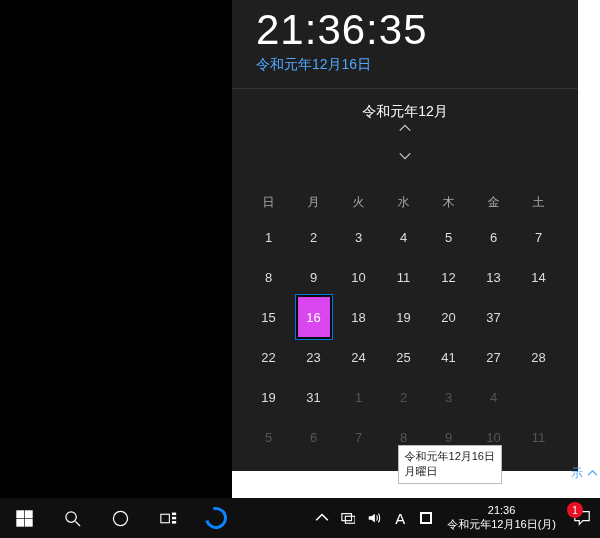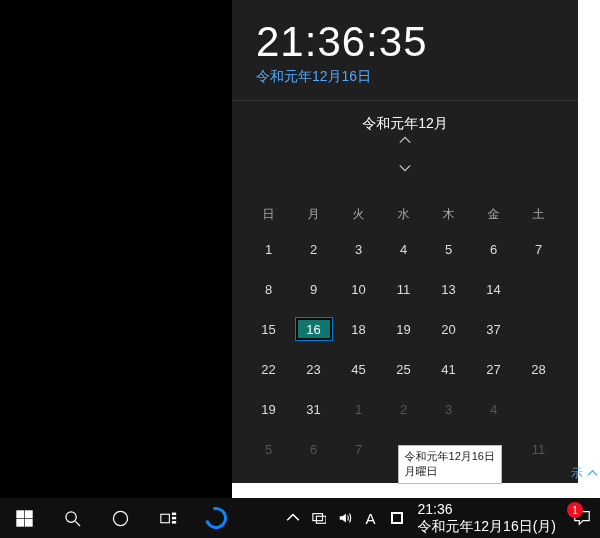--- a/index.html
+++ b/index.html
@@ -1,43 +1,43 @@
 <!DOCTYPE html>
 <html><head>
 <meta charset="utf-8">
 <style>
   * { margin: 0; padding: 0; box-sizing: border-box; }
   body { width: 600px; height: 538px; background: #fff; font-family: "Segoe UI", "Yu Gothic UI", Meiryo, sans-serif; position: relative; overflow: hidden; }
   .desktop-dark { position: absolute; left: 0; top: 0; width: 232px; height: 498px; background: #000; }
   .flyout { position: absolute; right: 22px; top: 0; width: 346px; background: #1f1f1f; color: #fff; padding: 0 0 8px 0; }
-  .clock-area { padding: 18px 24px 14px 24px; border-bottom: 1px solid #333; }
+  .clock-area { padding: 6px 24px 14px 24px; border-bottom: 1px solid #333; }
   .clock-time { font-size: 42px; font-weight: 300; letter-spacing: 1px; }
   .clock-date { color: #52a8ff; font-size: 14px; margin-top: 2px; cursor: pointer; }
   .cal-header { display: flex; align-items: center; padding: 14px 24px 10px 24px; flex-direction: column; }
   .cal-title { flex: 1; font-size: 14px; }
   .nav-btn { width: 36px; height: 28px; text-align: center; color: #aaa; cursor: pointer; font-size: 14px; }
   .cal-grid { padding: 0 14px 6px 14px; }
   .cal-row { display: flex; }
   .cal-cell { width: 45px; height: 40px; display: flex; align-items: center; justify-content: center; font-size: 13px; color: #ddd; cursor: pointer; }
   .cal-head .cal-cell { color: #aaa; font-size: 12px; cursor: default; height: 30px; }
   .cal-cell.other { color: #555; }
   .cal-cell.today { position: relative; }
-  .cal-cell.today .inner { background: #0f766e; color: #fff; width: 32px; height: 18px; display: flex; align-items: center; justify-content: center; outline: 2px solid #0a0a0a; box-shadow: 0 0 0 3px #0078d7; }
+  .cal-cell.today .inner { background: #d946ef; color: #fff; width: 32px; height: 40px; display: flex; align-items: center; justify-content: center; outline: 2px solid #0a0a0a; box-shadow: 0 0 0 3px #0078d7; }
   .hide-link { position: absolute; right: 2px; bottom: 56px; font-size: 12px; color: #52a8ff; cursor: pointer; display: flex; align-items: center; gap: 4px; }
   .tooltip { position: absolute; right: 98px; bottom: 54px; background: #fff; color: #222; border: 1px solid #bbb; font-size: 11px; padding: 3px 6px 4px 6px; line-height: 1.35; z-index: 5; }
   .taskbar { position: absolute; left: 0; bottom: 0; width: 600px; height: 40px; background: #101010; display: flex; align-items: center; color: #fff; }
   .tb-left { display: flex; align-items: center; gap: 0; }
   .tb-btn { width: 48px; height: 40px; display: flex; align-items: center; justify-content: center; cursor: pointer; color: #fff; }
   .tb-btn svg { width: 17px; height: 17px; fill: none; stroke: #fff; stroke-width: 1.3; }
   .edge-icon { display:inline-block; width: 22px; height: 22px; border-radius: 50%; border: 3px solid #0a84ff; border-left-color: transparent; transform: rotate(30deg); }
   .tb-spacer { flex: 1; }
   .tray { display: flex; align-items: center; height: 40px; }
   .tray-item { width: 26px; height: 40px; display: flex; align-items: center; justify-content: center; font-size: 13px; cursor: pointer; color: #fff; }
   .tray-item svg { width: 14px; height: 14px; fill: none; stroke: #fff; stroke-width: 1.3; }
-  .tray-clock { padding: 0 8px; text-align: left; font-size: 14px; line-height: 1.25; cursor: pointer; }
+  .tray-clock { padding: 0 8px; text-align: center; font-size: 11px; line-height: 1.25; cursor: pointer; }
   .action-center { position: relative; width: 36px; height: 40px; display: flex; align-items: center; justify-content: center; cursor: pointer; }
   .action-center svg { width: 18px; height: 18px; stroke: #fff; fill: none; stroke-width: 1.3; }
   .badge { position: absolute; top: 4px; left: 3px; width: 16px; height: 16px; border-radius: 50%; background: #e81123; color: #fff; font-size: 10px; display: flex; align-items: center; justify-content: center; }
 </style>
 </head>
 <body>
 
 <div class="desktop-dark"></div>
 
 <div class="flyout">
@@ -76,37 +76,38 @@
           <div class="cal-cell">4</div>
           <div class="cal-cell">5</div>
           <div class="cal-cell">6</div>
           <div class="cal-cell">7</div>
         </div>
         <div class="cal-row">
           <div class="cal-cell">8</div>
           <div class="cal-cell">9</div>
           <div class="cal-cell">10</div>
           <div class="cal-cell">11</div>
+          <div class="cal-cell">12</div>
           <div class="cal-cell">13</div>
           <div class="cal-cell">14</div>
         </div>
         <div class="cal-row">
           <div class="cal-cell">15</div>
           <div class="cal-cell today">
             <div class="inner">16</div>
           </div>
           <div class="cal-cell">18</div>
           <div class="cal-cell">19</div>
           <div class="cal-cell">20</div>
           <div class="cal-cell">37</div>
         </div>
         <div class="cal-row">
           <div class="cal-cell">22</div>
           <div class="cal-cell">23</div>
-          <div class="cal-cell">45</div>
+          <div class="cal-cell">24</div>
           <div class="cal-cell">25</div>
           <div class="cal-cell">41</div>
           <div class="cal-cell">27</div>
           <div class="cal-cell">28</div>
         </div>
         <div class="cal-row">
           <div class="cal-cell">19</div>
           <div class="cal-cell">31</div>
           <div class="cal-cell other">1</div>
           <div class="cal-cell other">2</div>

